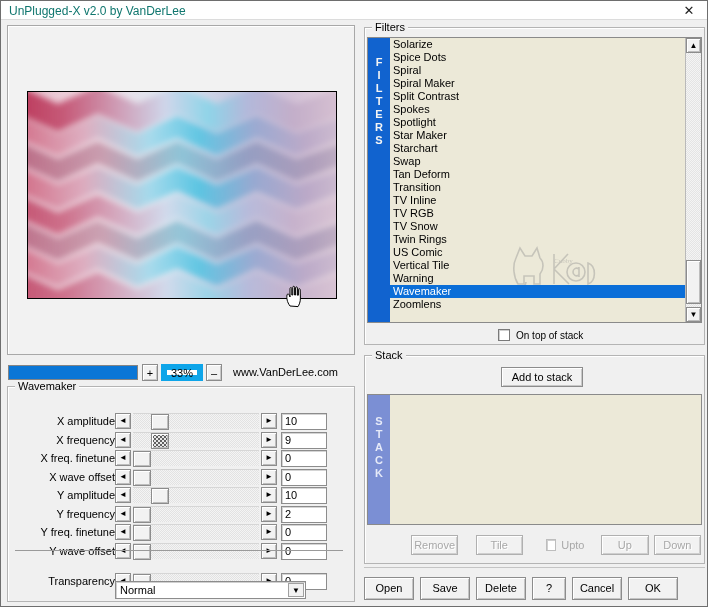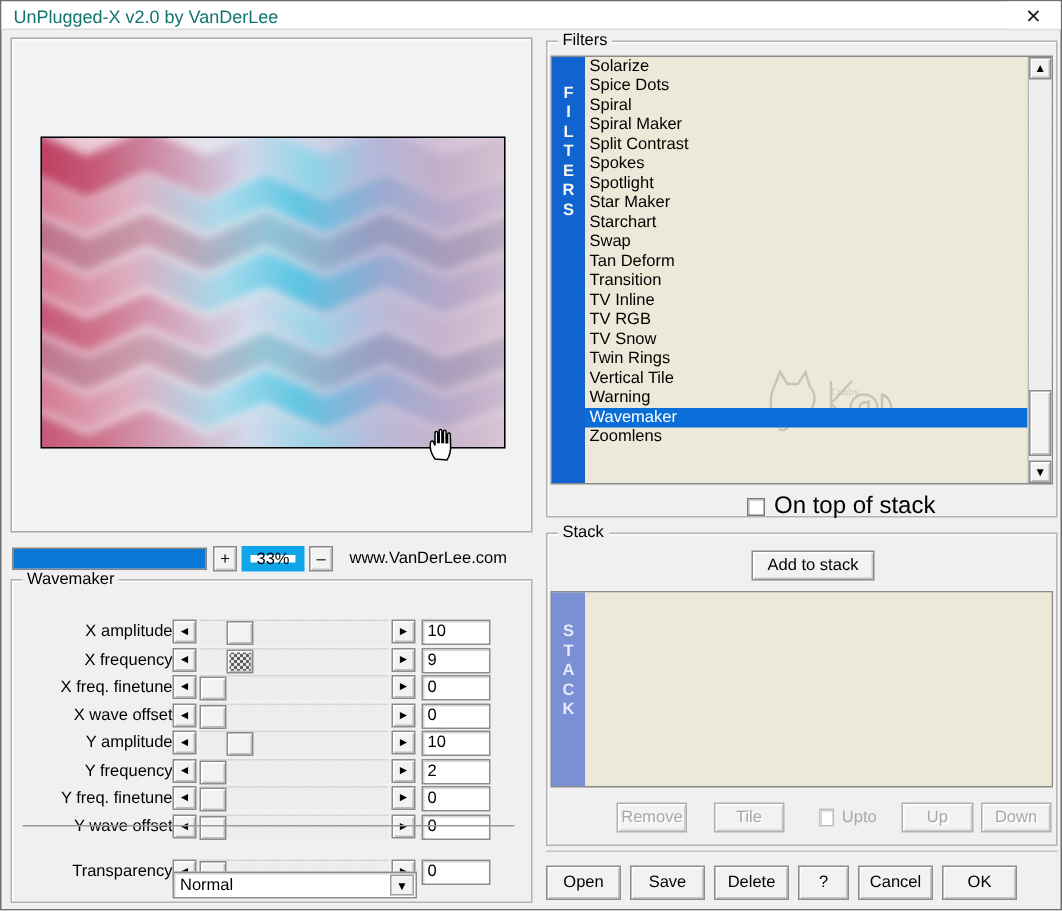--- a/index.html
+++ b/index.html
@@ -142,21 +142,21 @@
     border: 1px solid #8c8c8c;
     box-shadow: inset 1px 1px 0 #d4d4d4;
     font-size: 11px; padding-left: 3px; line-height: 15px;
   }
   #wm-divider {
     position: absolute; left: 14px; top: 549px; width: 328px; height: 0;
     border-top: 1px solid #9a9a9a;
   }
   #blend-select {
     position: absolute; left: 114px; top: 580px;
-    width: 163px; height: 18px;
+    width: 191px; height: 18px;
     background: #ffffff;
     border: 1px solid #8c8c8c;
     box-shadow: inset 1px 1px 0 #d0d0d0;
     font-size: 11px;
   }
   #blend-select-text { position:absolute; left:4px; top:2px; }
   #blend-select-arrow {
     position: absolute; right: 1px; top: 1px; width: 16px; height: 14px;
     background: #f2f2f2; border: 1px solid #a0a0a0;
     display:flex; align-items:center; justify-content:center; font-size: 8px;
@@ -226,21 +226,21 @@
   }
   #scroll-up { top: 0; }
   #scroll-down { bottom: 0; }
   #scroll-thumb {
     position: absolute; left: 0; top: 222px; width: 15px; height: 44px;
     background: #f2f2f2; border: 1px solid #8c8c8c;
     box-shadow: inset 1px 1px 0 #ffffff, inset -1px -1px 0 #bdbdbd;
   }
   #ontop-row {
     position: absolute; left: 497px; top: 328px;
-    display: flex; align-items: center; gap: 6px; font-size: 16px;
+    display: flex; align-items: center; gap: 6px; font-size: 10px;
   }
   .checkbox {
     width: 12px; height: 12px; background: #ffffff;
     border: 1px solid #7a7a7a; box-shadow: inset 1px 1px 0 #cfcfcf;
   }
 
   
   #stack-group {
     position: absolute; left: 363px; top: 354px;
     width: 341px; height: 209px;
@@ -508,20 +508,21 @@
         <div class="filter-item">Spotlight</div>
         <div class="filter-item">Star Maker</div>
         <div class="filter-item">Starchart</div>
         <div class="filter-item">Swap</div>
         <div class="filter-item">Tan Deform</div>
         <div class="filter-item">Transition</div>
         <div class="filter-item">TV Inline</div>
         <div class="filter-item">TV RGB</div>
         <div class="filter-item">TV Snow</div>
         <div class="filter-item">Twin Rings</div>
+        <div class="filter-item">US Comic</div>
         <div class="filter-item">Vertical Tile</div>
         <div class="filter-item">Warning</div>
         <div class="filter-item selected">Wavemaker</div>
         <div class="filter-item">Zoomlens</div>
       </div>
     <div id="filters-scroll">
       <div class="scroll-arrow" id="scroll-up">▲</div>
       <div id="scroll-thumb"></div>
       <div class="scroll-arrow" id="scroll-down">▼</div>
     </div>

